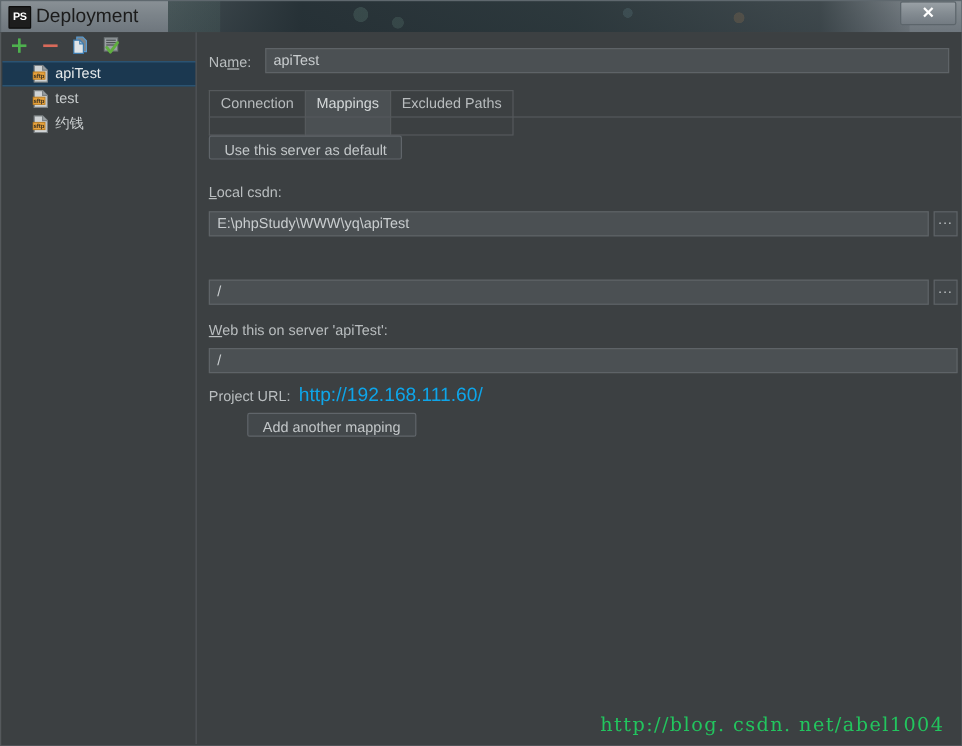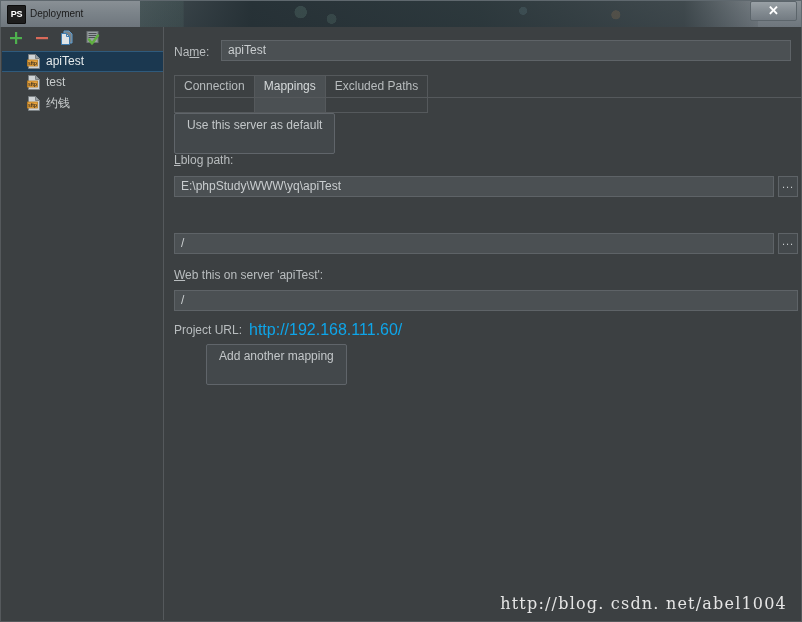--- a/index.html
+++ b/index.html
@@ -69,21 +69,21 @@
     font-size: 9px;
     font-weight: bold;
     line-height: 17px;
     text-align: center;
     letter-spacing: -0.3px;
     font-family: "Liberation Sans", sans-serif;
   }
   .title-text {
     position: absolute;
     left: 30px; top: 4px;
-    font-size: 10px;
+    font-size: 16px;
     color: #1b1b1b;
     line-height: 19px;
     white-space: nowrap;
   }
   .close-button {
     position: absolute;
     right: 5px; top: 1px;
     width: 47px; height: 20px;
     background: linear-gradient(to bottom, #9aa1a6 0%, #848c92 50%, #737b82 100%);
     border: 1px solid #5c656b;
@@ -223,21 +223,21 @@
   }
   .push-btn {
     position: absolute;
     background: #43484b;
     border: 1px solid #60656a;
     border-radius: 2px;
     box-sizing: border-box;
     color: #c3c7c9;
     font-size: 12px;
     font-family: "Liberation Sans", sans-serif;
-    height: 41px;
+    height: 20px;
     line-height: 22px;
     text-align: center;
     cursor: pointer;
     padding: 0 12px;
   }
 
   
   .tabs {
     position: absolute;
     left: 10px; top: 48px;
@@ -284,21 +284,21 @@
     line-height: 14px;
     white-space: nowrap;
     cursor: pointer;
   }
 
   .watermark {
     position: absolute;
     right: 14px; bottom: 8px;
     font-family: "DejaVu Serif", serif;
     font-size: 16px;
-    color: #e5e5e5;
+    color: #22c55e;
     letter-spacing: 1.2px;
     white-space: nowrap;
   }
 </style>
 </head>
 <body>
 
 <div class="window">
 
   <div class="titlebar">
@@ -398,21 +398,21 @@
 
       <div class="tabs">
         <div class="tab">Connection</div>
         <div class="tab active">Mappings</div>
         <div class="tab">Excluded Paths</div>
       </div>
       <div class="tab-underline"></div>
 
       <div class="push-btn" style="left:10px; top:86px;">Use this server as default</div>
 
-      <div class="label" style="left:10px; top:126px;"><span></span><span class="mn">L</span><span>blog path:</span></div>
+      <div class="label" style="left:10px; top:126px;"><span></span><span class="mn">L</span><span>ocal csdn:</span></div>
       <div class="text-input" style="left:10px; top:149px; width:600px;">E:\phpStudy\WWW\yq\apiTest</div>
       <div class="browse-btn" style="left:614px; top:149px;">...</div>
 
       <div class="text-input" style="left:10px; top:206px; width:600px;">/</div>
       <div class="browse-btn" style="left:614px; top:206px;">...</div>
 
       <div class="label" style="left:10px; top:241px;"><span></span><span class="mn">W</span><span>eb this on server 'apiTest':</span></div>
       <div class="text-input" style="left:10px; top:263px; width:624px;">/</div>
 
       <div class="url-label" style="left:10px; top:296px;">Project URL:</div>

